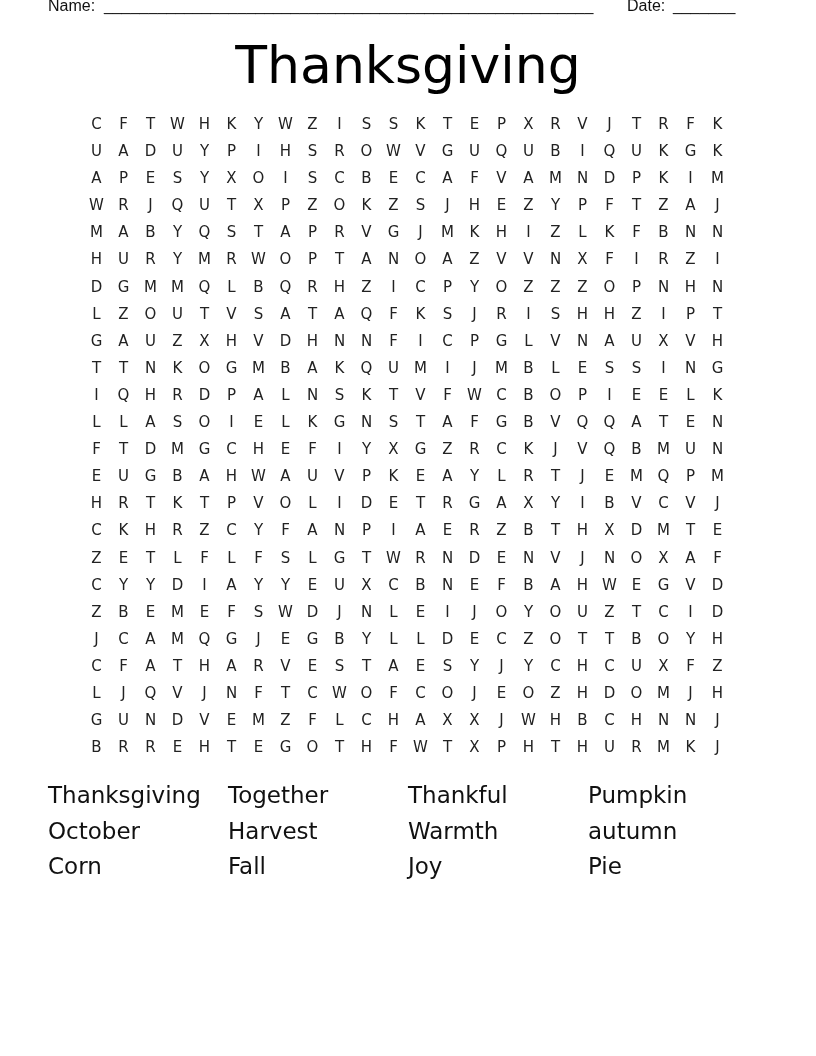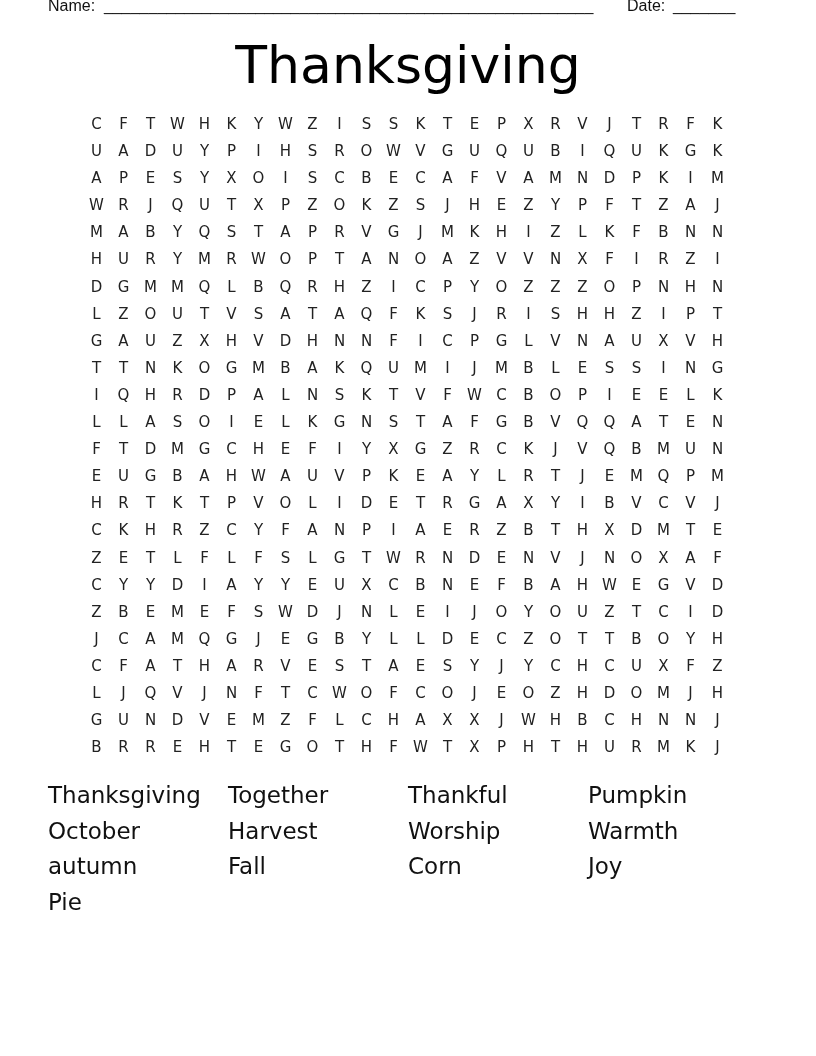--- a/index.html
+++ b/index.html
@@ -620,20 +620,19 @@
     <div class="cell">J</div>
   </div>
 
 <div class="words" id="words">
     <div class="word">Thanksgiving</div>
     <div class="word">Together</div>
     <div class="word">Thankful</div>
     <div class="word">Pumpkin</div>
     <div class="word">October</div>
     <div class="word">Harvest</div>
-    <div class="word">Worship</div>
     <div class="word">Warmth</div>
     <div class="word">autumn</div>
+    <div class="word">Corn</div>
     <div class="word">Fall</div>
-    <div class="word">Corn</div>
     <div class="word">Joy</div>
     <div class="word">Pie</div>
   </div>
 
 </body></html>

